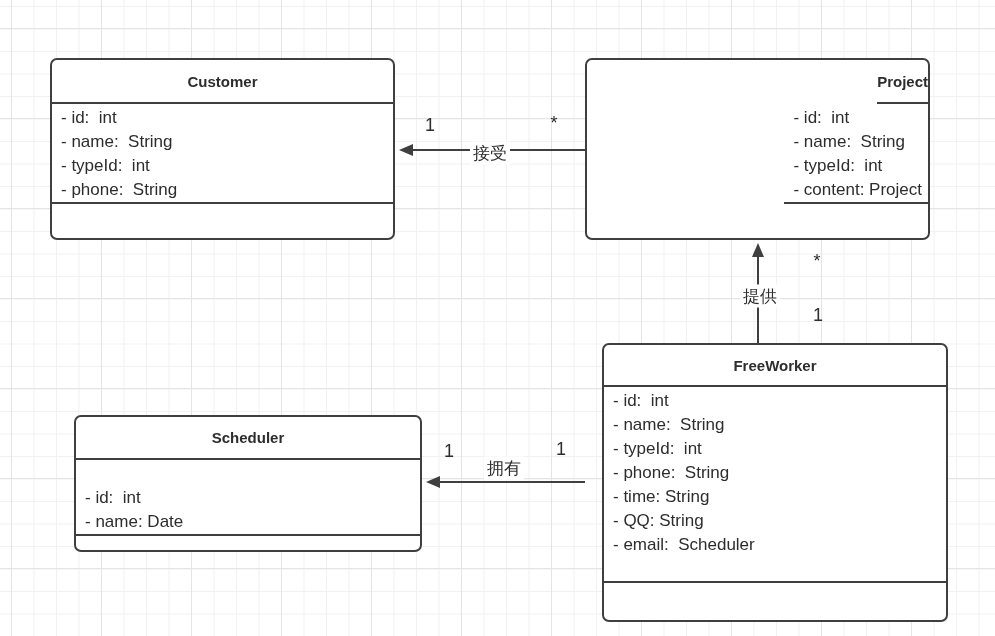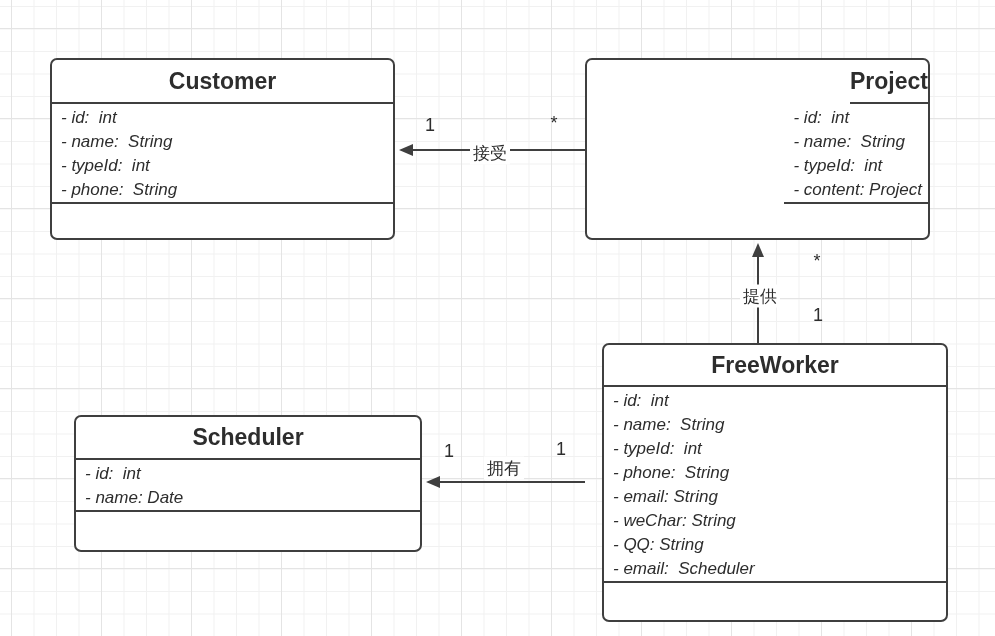--- a/index.html
+++ b/index.html
@@ -30,48 +30,47 @@
   .uml-class {
     position: absolute;
     background: var(--shape-fill);
     border: 2px solid var(--shape-border);
     border-radius: 7px;
     box-sizing: border-box;
     display: flex; flex-direction: column;
   }
   .uml-title {
     display: flex; align-items: center; justify-content: center;
-    font-weight: bold; font-size: 23px;
+    font-weight: bold; font-size: 15px;
     border-bottom: 2px solid var(--shape-border);
     flex: 0 0 auto;
   }
   .uml-attrs {
     flex: 0 0 auto;
     border-bottom: 2px solid var(--shape-border);
     padding: 2px 6px 0 9px;
     font-size: 17px;
-    font-style: italic;
   }
   .uml-attrs .row { line-height: 24px; white-space: pre; }
   .uml-methods { flex: 1 1 auto; }
 
   
   #cls-customer   { left: 50px;  top: 58px;  width: 345px; height: 182px; }
   #cls-customer .uml-title { height: 42px; }
   #cls-customer .uml-attrs { height: 96px; box-sizing: content-box; padding-top: 2px; }
 
   #cls-project    { left: 585px; top: 58px;  width: 345px; height: 182px; align-items: flex-end; }
   #cls-project .uml-title { height: 42px; }
   #cls-project .uml-attrs { height: 96px; box-sizing: content-box; padding-top: 2px; }
 
   #cls-freeworker { left: 602px; top: 343px; width: 346px; height: 279px; }
   #cls-freeworker .uml-title { height: 40px; }
   #cls-freeworker .uml-attrs { height: 192px; box-sizing: content-box; padding-top: 2px; }
 
-  #cls-scheduler  { left: 74px;  top: 415px; width: 348px; height: 137px; }
+  #cls-scheduler  { left: 74px;  top: 415px; width: 348px; height: 137px; gap: 24px; }
   #cls-scheduler .uml-title { height: 41px; }
   #cls-scheduler .uml-attrs { height: 48px; box-sizing: content-box; padding-top: 2px; }
 
   
   .line-h { position: absolute; height: 2px; background: var(--shape-border); }
   .line-v { position: absolute; width: 2px;  background: var(--shape-border); }
   .arrow-left {
     position: absolute; width: 0; height: 0; border-style: solid;
     border-width: 6px 14px 6px 0;
     border-color: transparent var(--shape-border) transparent transparent;
@@ -118,22 +117,21 @@
     <div class="uml-methods"></div>
   </div>
 
   <div class="uml-class" id="cls-freeworker">
     <div class="uml-title">FreeWorker</div>
     <div class="uml-attrs">
       <div class="row">- id:  int</div>
       <div class="row">- name:  String</div>
       <div class="row">- typeId:  int</div>
       <div class="row">- phone:  String</div>
-      <div class="row">- email: String</div>
-      <div class="row">- weChar: String</div>
+      <div class="row">- time: String</div>
       <div class="row">- QQ: String</div>
       <div class="row">- email:  Scheduler</div>
     </div>
     <div class="uml-methods"></div>
   </div>
 
   <div class="uml-class" id="cls-scheduler">
     <div class="uml-title">Scheduler</div>
     <div class="uml-attrs">
       <div class="row">- id:  int</div>

